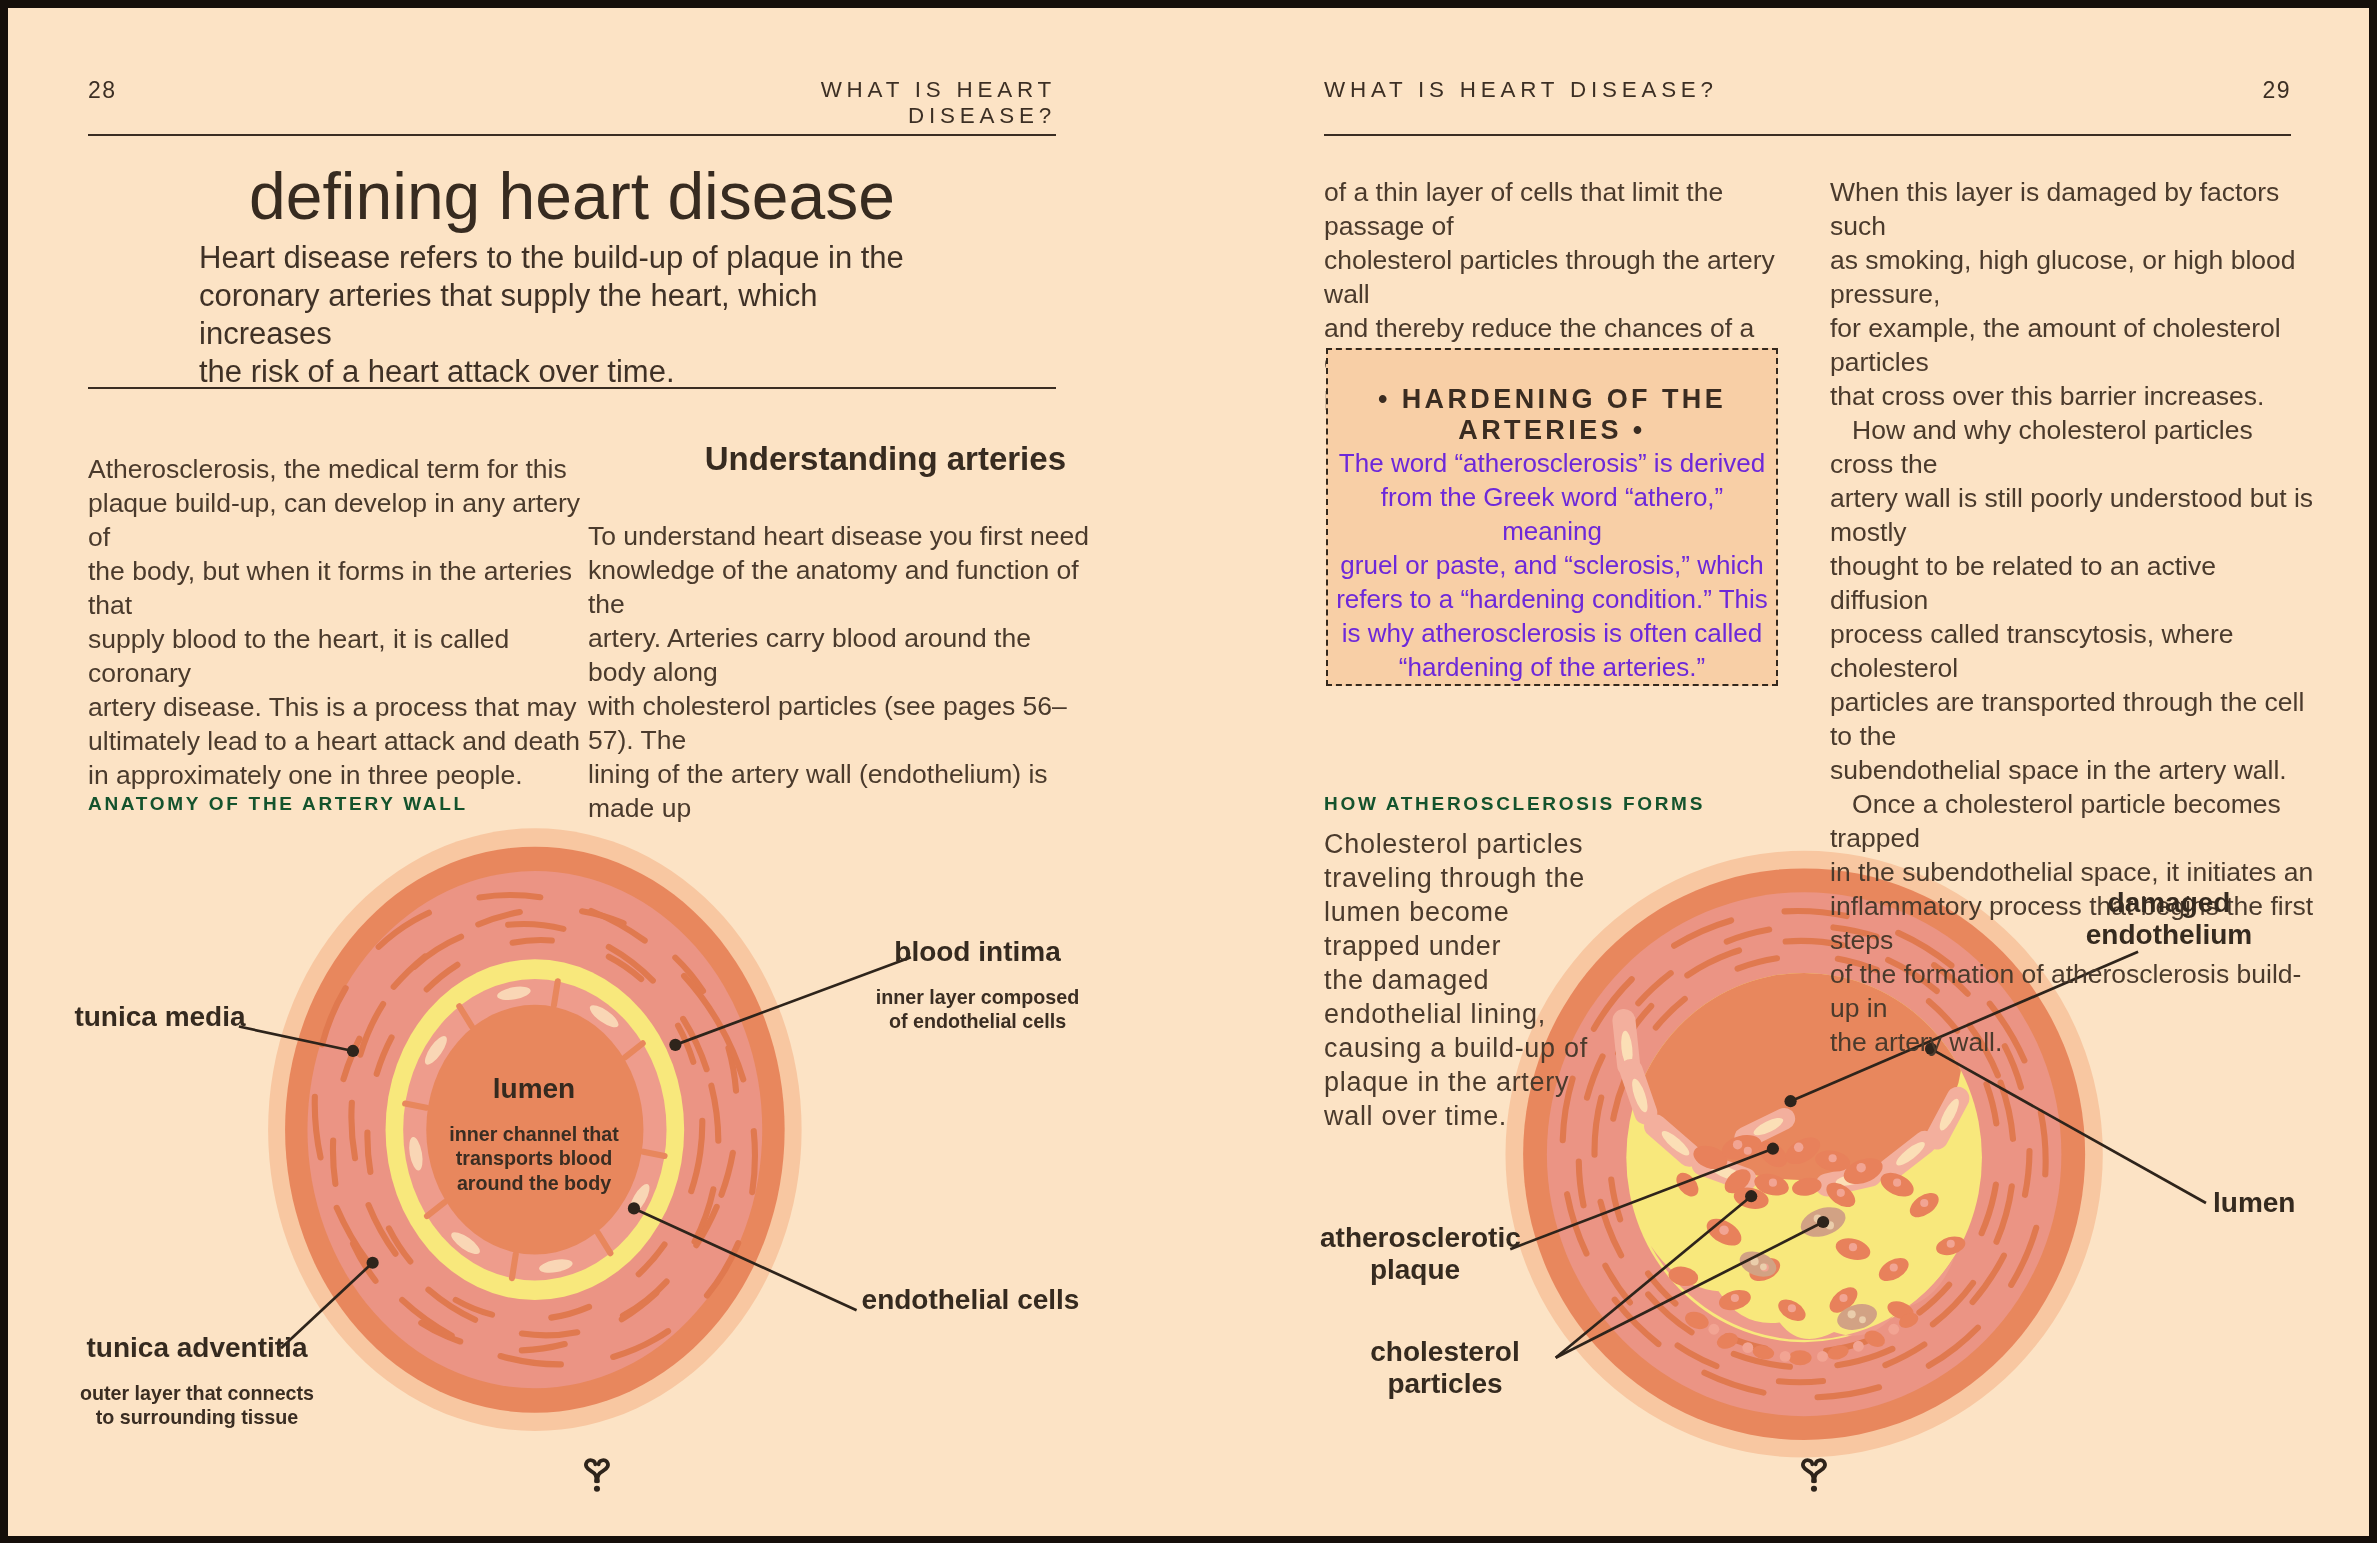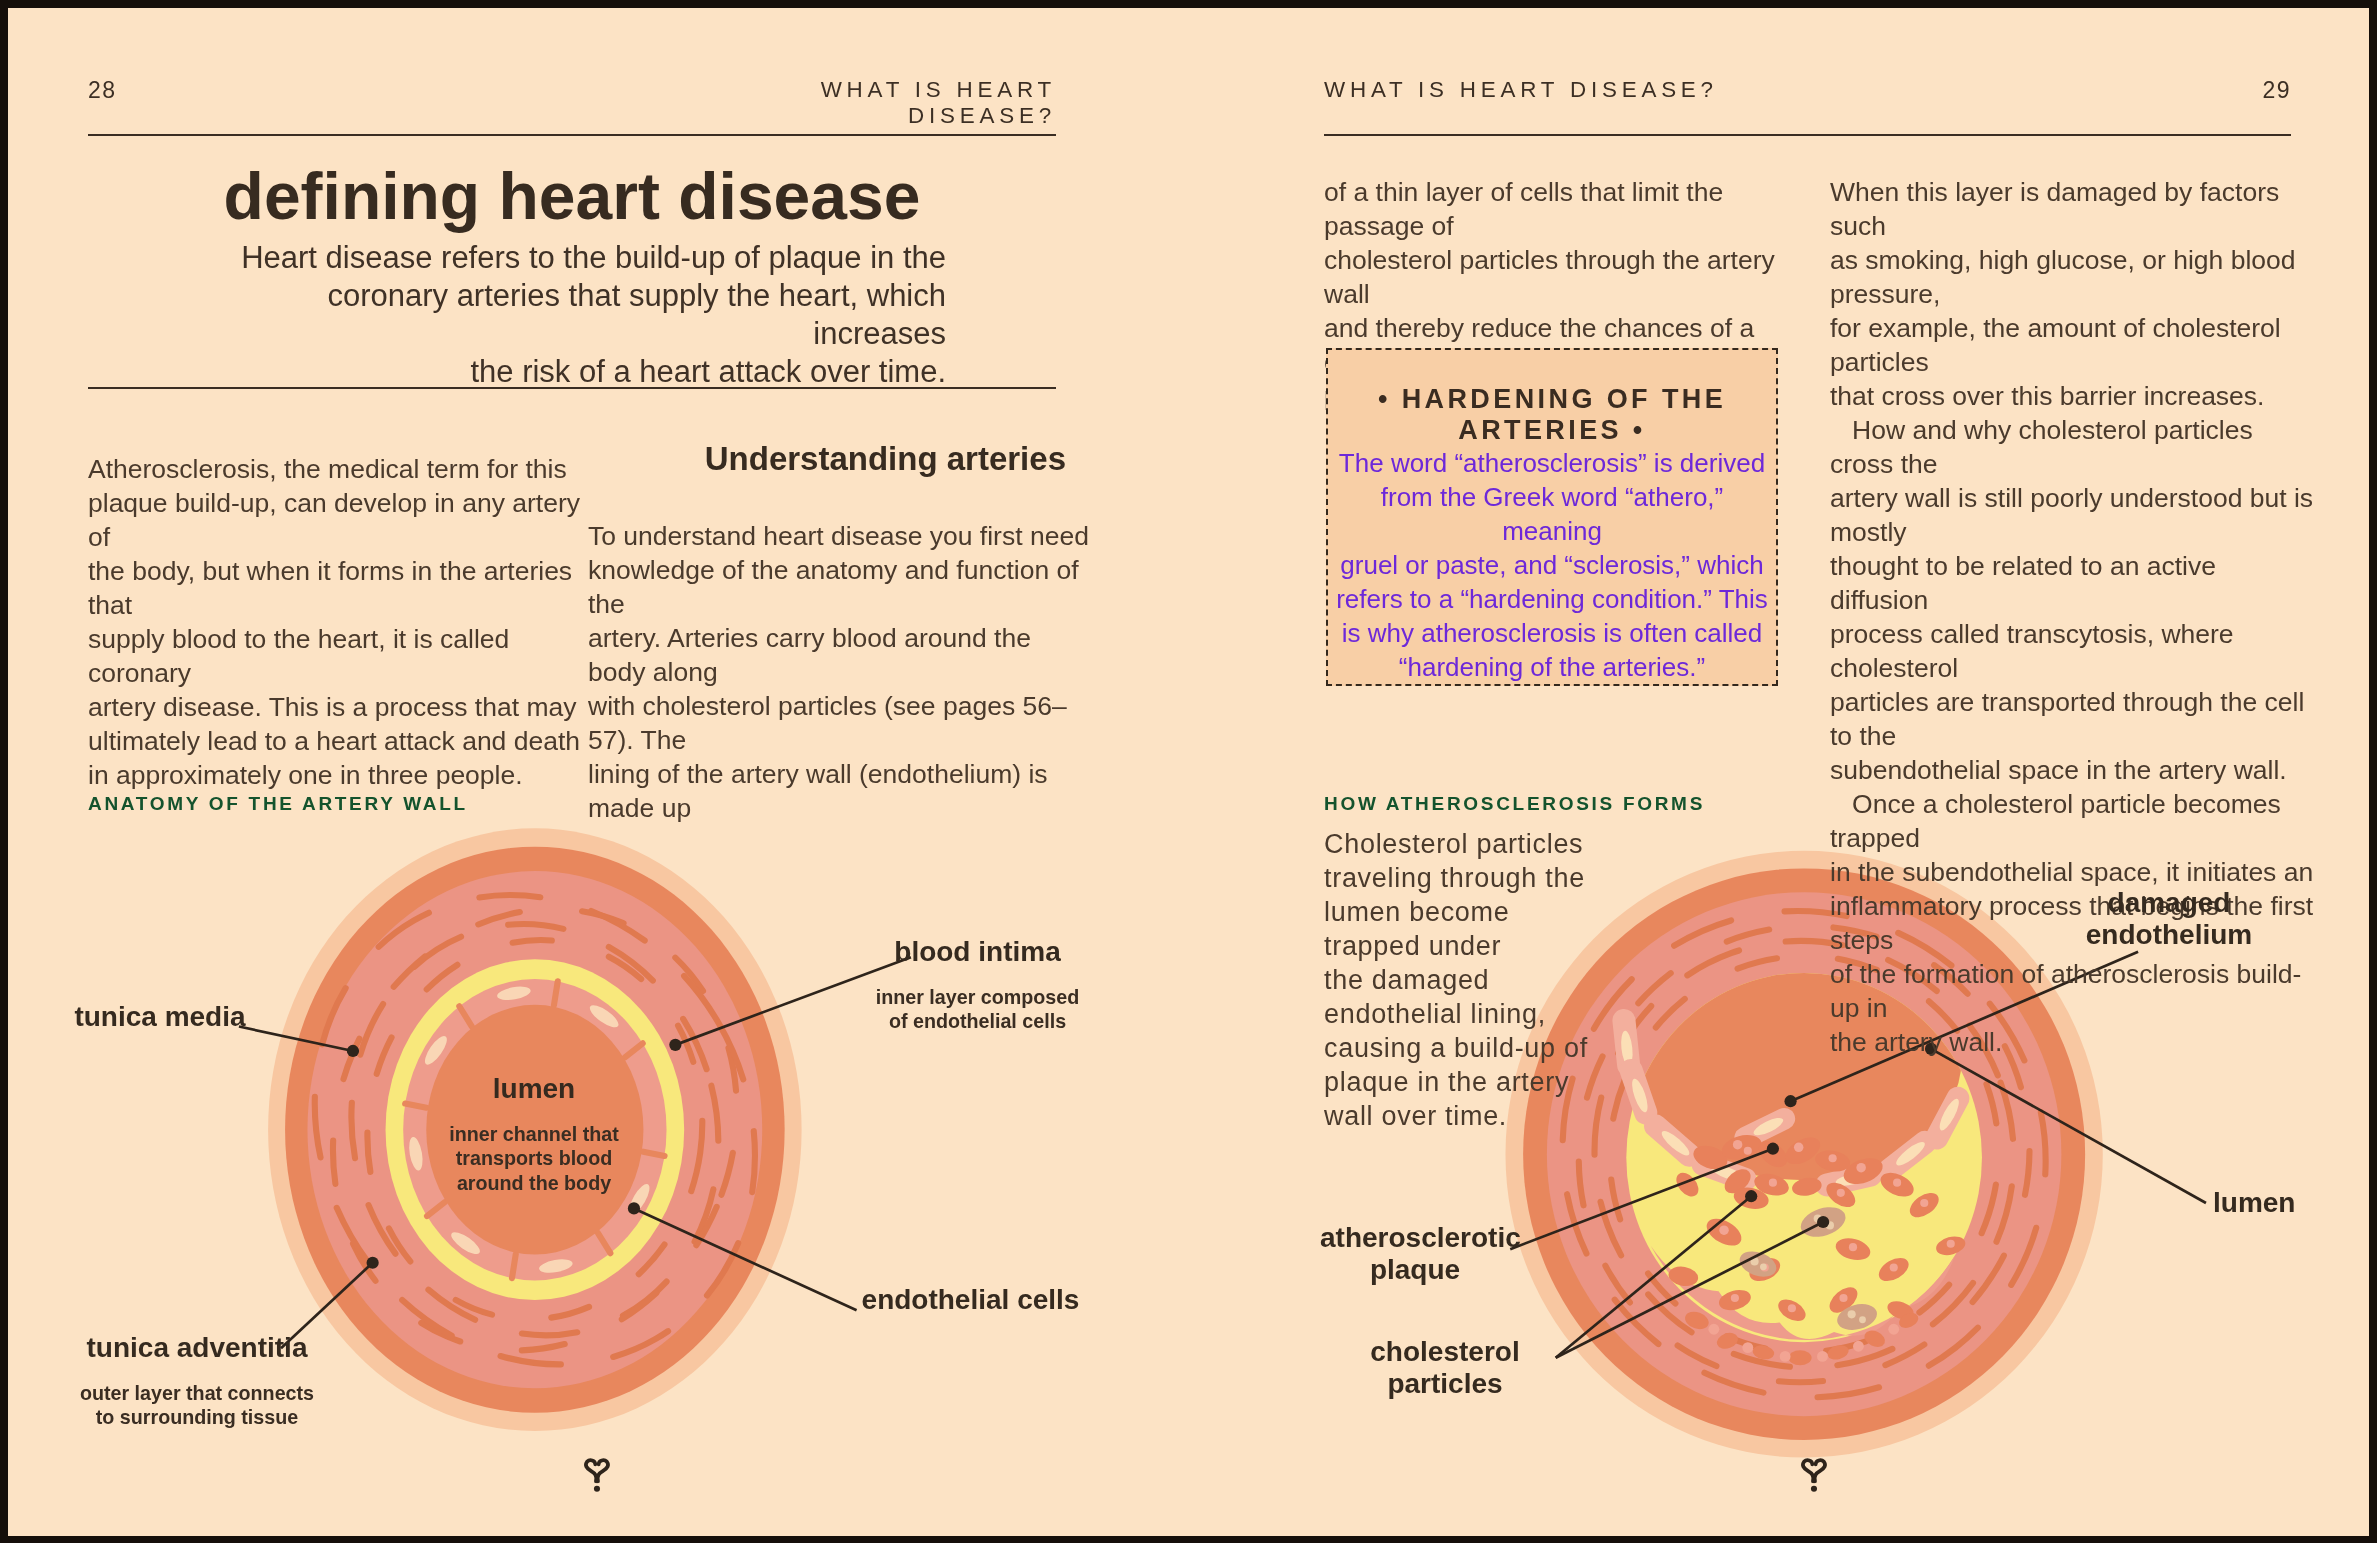--- a/index.html
+++ b/index.html
@@ -8,22 +8,22 @@
     background:#fce3c5;
     font-family:"Liberation Sans",sans-serif;
     color:#44352a;
   }
   .abs{position:absolute}
   .frame{position:absolute;left:0;top:0;width:2377px;height:1544px;
          border:8.1px solid #150f0a;box-sizing:border-box;z-index:50;pointer-events:none}
   .rule{height:2px;background:#3a2d22;z-index:3}
   .runhead{font-size:22.4px;letter-spacing:4.8px;font-weight:500;color:#3c2f24;z-index:3}
   .pagenum{font-size:23px;letter-spacing:1.4px;color:#3c2f24;z-index:3}
-  .title{font-size:66px;font-weight:700;color:#372b20;text-align:center;z-index:3}
-  .subtitle{font-size:31px;line-height:38px;text-align:right;color:#3f3126;white-space:pre-wrap;z-index:3}
+  .title{font-size:66px;font-weight:400;color:#372b20;text-align:center;z-index:3}
+  .subtitle{font-size:31px;line-height:38px;text-align:left;color:#3f3126;white-space:pre-wrap;z-index:3}
   .bodytext{font-size:26.5px;line-height:34px;color:#4a3a2c;white-space:pre-wrap;z-index:3}
   .subhead{font-size:33px;font-weight:600;color:#372b20;text-align:right;z-index:3}
   .sectitle{font-size:19px;letter-spacing:2.7px;font-weight:600;color:#14532d;z-index:3}
   .introtext{font-size:27px;line-height:34px;letter-spacing:0.7px;color:#4a3a2c;white-space:pre-wrap;z-index:3}
   .boxwrap{border:2.7px dashed #33281d;background:#f8cfa6;box-sizing:border-box;z-index:3}
   .boxtitle{font-size:27px;letter-spacing:3.4px;font-weight:600;color:#3a2c21;text-align:center;width:100%;z-index:4}
   .boxbody{font-size:26px;line-height:34px;text-align:center;color:#6d28d9;white-space:pre-wrap;width:100%;z-index:4}
   .dlabel{text-align:center;z-index:5}
   .lbl-name{font-size:28px;line-height:32px;font-weight:700;color:#352a1f;white-space:pre-wrap}
   .lbl-desc{font-size:19.7px;line-height:24.4px;font-weight:700;color:#3a2d22;white-space:pre-wrap;margin-top:17px}

